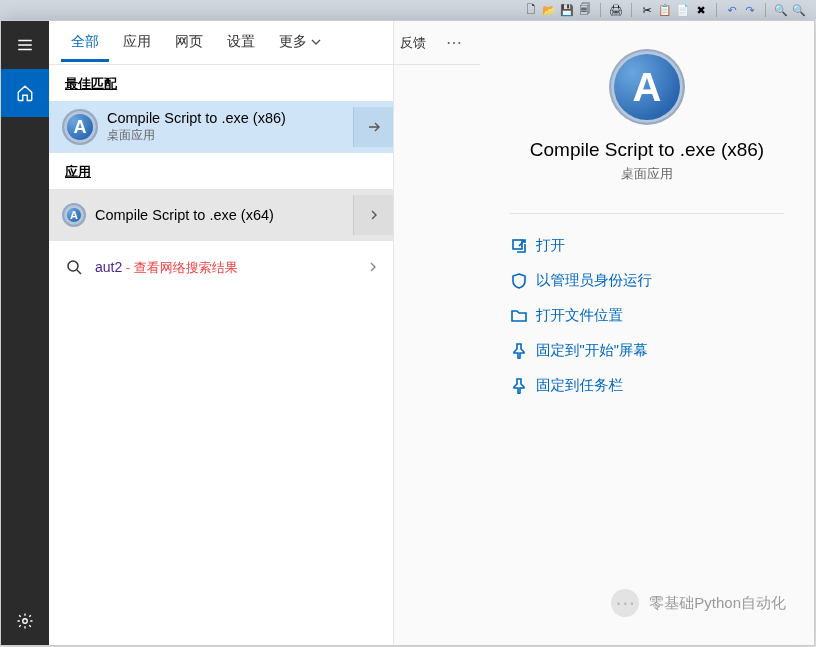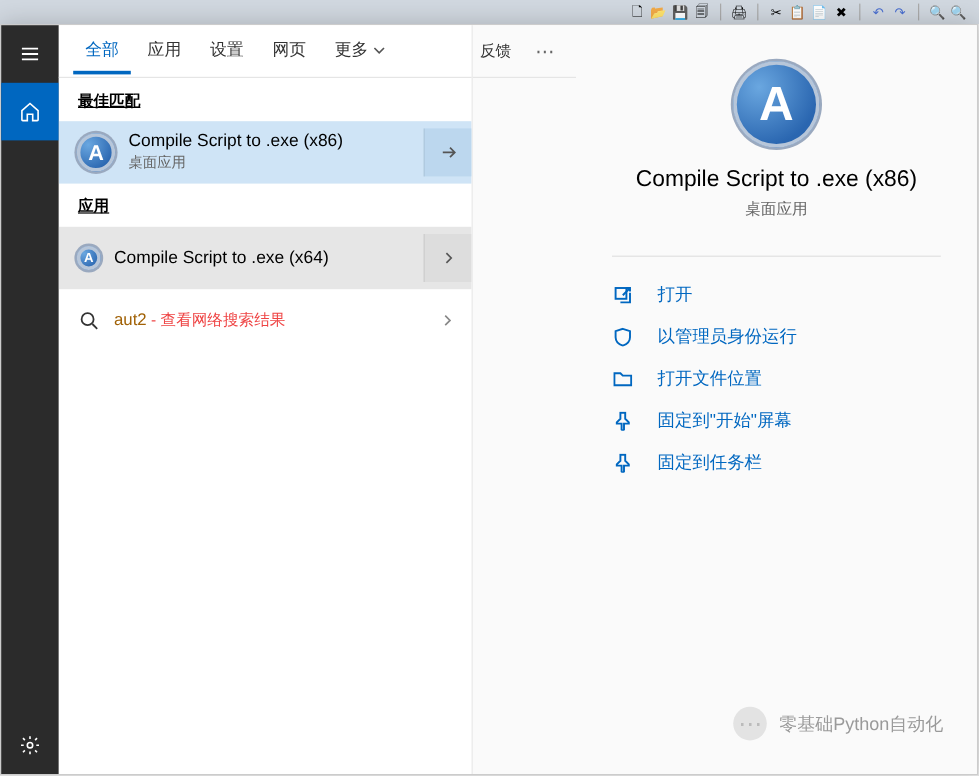--- a/index.html
+++ b/index.html
@@ -30,32 +30,32 @@
   .result.selected { background: #cfe4f6; }
   .result.hover { background: #e6e6e6; }
   .result-icon { width: 34px; height: 34px; display: flex; align-items: center; justify-content: center; margin-right: 10px; flex-shrink: 0; }
   .result-icon.small { width: 22px; height: 22px; }
   .result-body { flex: 1; min-width: 0; }
   .result-title { font-size: 14.5px; color: #000; }
   .result-sub { font-size: 12px; color: #666; margin-top: 1px; }
   .result-arrow { width: 40px; height: 40px; display: flex; align-items: center; justify-content: center; background: rgba(0,0,0,0.05); border-left: 1px solid rgba(0,0,0,0.08); align-self: stretch; }
   .result.selected .result-arrow { background: #bcd7ee; }
 
-  .suggest-text { font-size: 14px; color: #a16207; }
+  .suggest-text { font-size: 14px; color: #4c1d95; }
   .suggest-hint { font-size: 13px; color: #ef4444; }
 
   .right { flex: 1; background: #fafafa; display: flex; flex-direction: row; }
   .right-header { height: 44px; border-bottom: 1px solid #e5e5e5; display:flex; align-items:center; justify-content:flex-end; padding-right:14px; gap:10px;}
   .right-content { flex: 1; padding: 30px 30px 0; }
   .hero { display: flex; flex-direction: column; align-items: center; margin-bottom: 30px; }
   .hero-title { font-size: 19px; color: #000; margin-top: 16px; text-align: center; }
   .hero-sub { font-size: 13px; color: #666; margin-top: 4px; }
   .hr { height: 1px; background: #e0e0e0; margin: 10px 0 18px; }
   .actions { display: flex; flex-direction: column; gap: 8px; }
-  .action { display: flex; align-items: center; gap: 20px; color: #0067c0; font-size: 14.5px; cursor: pointer; padding: 4px 0; }
+  .action { display: flex; align-items: center; gap: 8px; color: #0067c0; font-size: 14.5px; cursor: pointer; padding: 4px 0; }
   .action-icon { width: 18px; height: 18px; display: flex; align-items: center; justify-content: center; flex-shrink: 0; }
   .action-icon svg { width: 16px; height: 16px; fill: none; stroke: #0067c0; stroke-width: 1.6; }
 
   .watermark { position: absolute; bottom: 30px; right: 30px; display: flex; align-items: center; gap: 10px; color: #9a9a9a; font-size: 15px; pointer-events: none; }
   .wm-icon { width: 28px; height: 28px; border-radius: 50%; background: #e3e3e3; display:flex;align-items:center;justify-content:center;font-size:20px;color:#bbb;}
 
   .autoit-logo { background: radial-gradient(circle at 30% 30%, #6aa7e0, #2a66b0 70%); border-radius: 50%; display: flex; align-items: center; justify-content: center; color: #fff; font-weight: bold; box-shadow: inset 0 0 0 3px #b7c6d9, 0 0 0 2px #9aa9bf; }
 
   .left-scroll { overflow-y: auto; flex: 1; }
 </style>
@@ -101,22 +101,22 @@
           <circle cx="12" cy="12" r="3" fill="none" stroke="#fff" stroke-width="1.8"></circle>
           <path d="M12 2v3m0 14v3M4.2 4.2l2.1 2.1m11.4 11.4 2.1 2.1M2 12h3m14 0h3M4.2 19.8l2.1-2.1m11.4-11.4 2.1-2.1" stroke="#fff" stroke-width="1.8"></path>
         </svg>
     </div>
   </div>
 
   <div class="left">
     <div class="tabs">
       <div class="tab active">全部</div>
       <div class="tab">应用</div>
+      <div class="tab">网页</div>
       <div class="tab">设置</div>
-      <div class="tab">网页</div>
       <div class="tab tab-more">
         <span>更多</span>
         <svg width="10" height="10" viewBox="0 0 10 10">
             <path d="M1 3l4 4 4-4" fill="none" stroke="#555" stroke-width="1.4"></path>
           </svg>
       </div>
     </div>
 
     <div class="left-scroll">
       <div class="section-h">最佳匹配</div>

